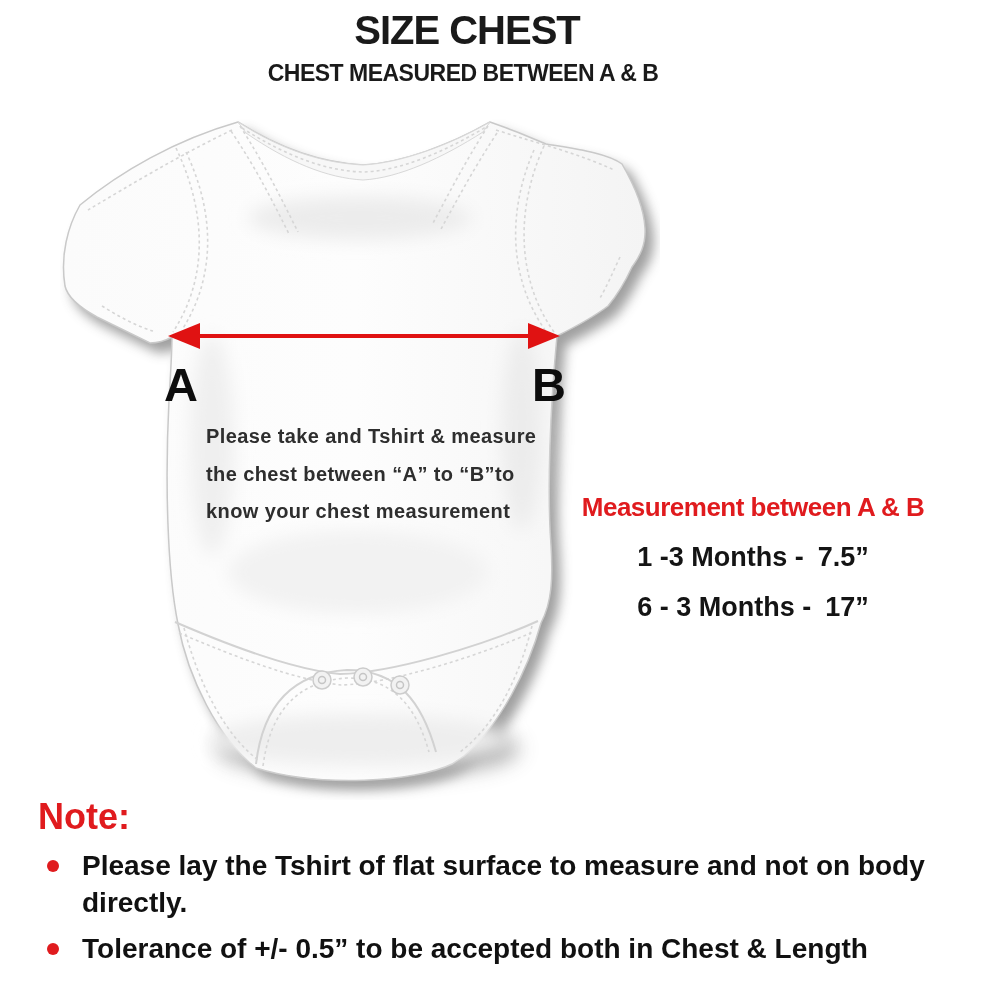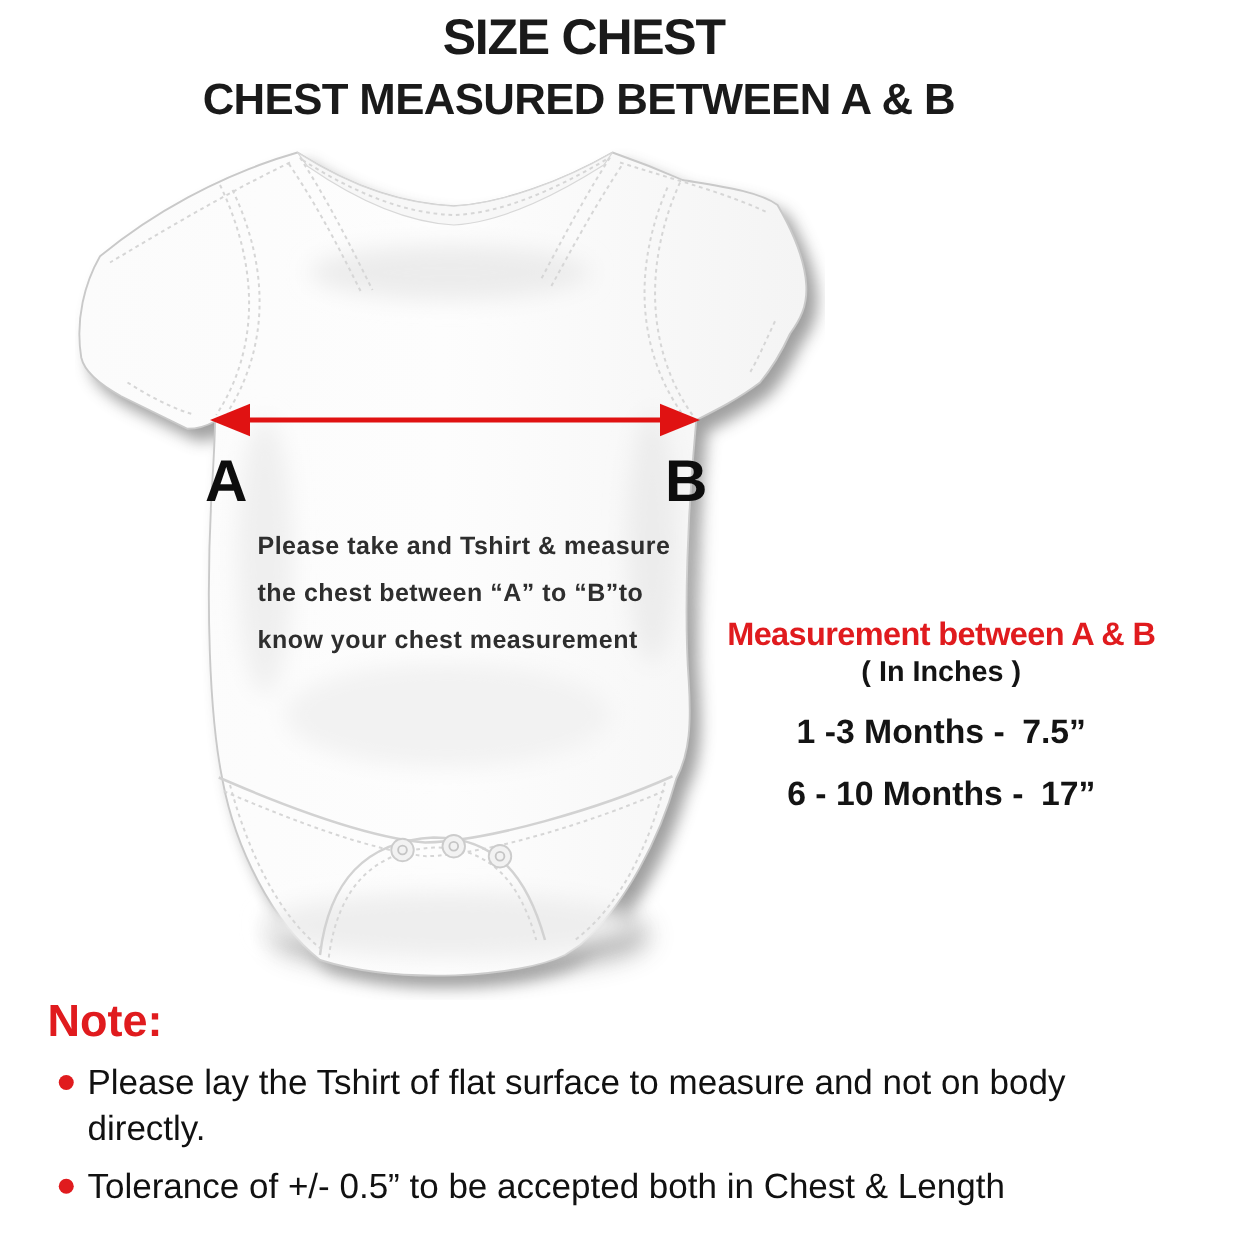--- a/index.html
+++ b/index.html
@@ -7,21 +7,21 @@
     position:relative;width:1001px;height:1001px;background:#ffffff;overflow:hidden;
     font-family:"Liberation Sans",sans-serif;color:#141414;
   }
   
   .page-title{
     position:absolute;left:467px;top:8px;transform:translateX(-50%);
     font-size:40px;font-weight:bold;letter-spacing:-1px;color:#1a1a1a;white-space:nowrap;
   }
   .page-subtitle{
     position:absolute;left:463px;top:60px;transform:translateX(-50%);
-    font-size:35px;font-weight:bold;letter-spacing:-0.5px;color:#1a1a1a;white-space:nowrap;
+    font-size:23px;font-weight:bold;letter-spacing:-0.5px;color:#1a1a1a;white-space:nowrap;
   }
   
   .figure{position:absolute;left:60px;top:100px;width:600px;height:700px;}
   .garment{filter:drop-shadow(8px 9px 6px rgba(45,45,45,0.45));}
   .stitch{fill:none;stroke:#d6d6d6;stroke-width:1.6;stroke-dasharray:3 3;}
   .seamline{fill:none;stroke:#d2d2d2;stroke-width:2;}
   .svgtext{font-family:"Liberation Sans",sans-serif;font-weight:bold;}
   
   .measure-panel{
     position:absolute;left:543px;top:492px;width:420px;text-align:center;
@@ -31,21 +31,21 @@
   .size-row{margin-top:19px;font-size:27px;font-weight:bold;color:#141414;white-space:nowrap;}
   .size-row .val{margin-left:14px;}
   
   .note{position:absolute;left:38px;top:796px;width:940px;}
   .note-heading{font-size:36px;font-weight:bold;color:#e01b1e;}
   .note-item{display:flex;align-items:flex-start;margin-top:9px;width:912px;}
   .note-item .dot{
     flex:0 0 auto;width:12px;height:12px;border-radius:50%;background:#e01b1e;
     margin:13px 11px 0 9px;
   }
-  .note-item .txt{font-size:28px;line-height:37px;font-weight:normal;color:#111111;}
+  .note-item .txt{font-size:28px;line-height:37px;font-weight:bold;color:#111111;margin-left:12px;}
 </style>
 </head>
 <body>
 
 <div class="canvas">
 
   <div class="page-title">SIZE CHEST</div>
   <div class="page-subtitle">CHEST MEASURED BETWEEN A &amp; B</div>
 
   <svg class="figure" width="600" height="700" viewBox="0 0 600 700" xmlns="http://www.w3.org/2000/svg">
@@ -141,27 +141,26 @@
       <text class="svgtext" x="489" y="301" font-size="47" fill="#0d0d0d" text-anchor="middle">B</text>
 
       <text class="svgtext" x="146" y="343" font-size="20" fill="#2e2e2e" letter-spacing="0.4">Please take and Tshirt &amp; measure</text>
       <text class="svgtext" x="146" y="381" font-size="20" fill="#2e2e2e" letter-spacing="0.4">the chest between “A” to “B”to</text>
       <text class="svgtext" x="146" y="418" font-size="20" fill="#2e2e2e" letter-spacing="0.4">know your chest measurement</text>
     </g>
   </svg>
 
   <div class="measure-panel">
     <div class="measure-heading">Measurement between A &amp; B</div>
-    <div class="measure-unit">( In Inches )</div>
 
     <div class="size-row">
       <span>1 -3 Months -</span><span class="val">7.5”</span>
     </div>
     <div class="size-row">
-      <span>6 - 10 Months -</span><span class="val">17”</span>
+      <span>6 - 3 Months -</span><span class="val">17”</span>
     </div>
   </div>
 
   <div class="note">
     <div class="note-heading">Note:</div>
 
     <div class="note-item">
       <span class="dot"></span>
       <span class="txt">Please lay the Tshirt of flat surface to measure and not on body directly.</span>
     </div>

